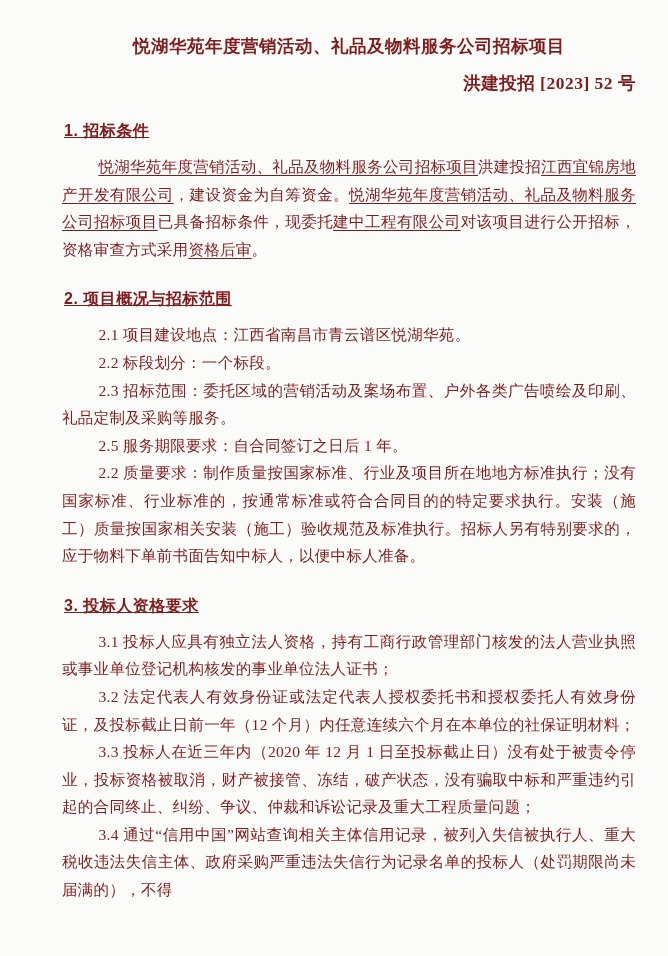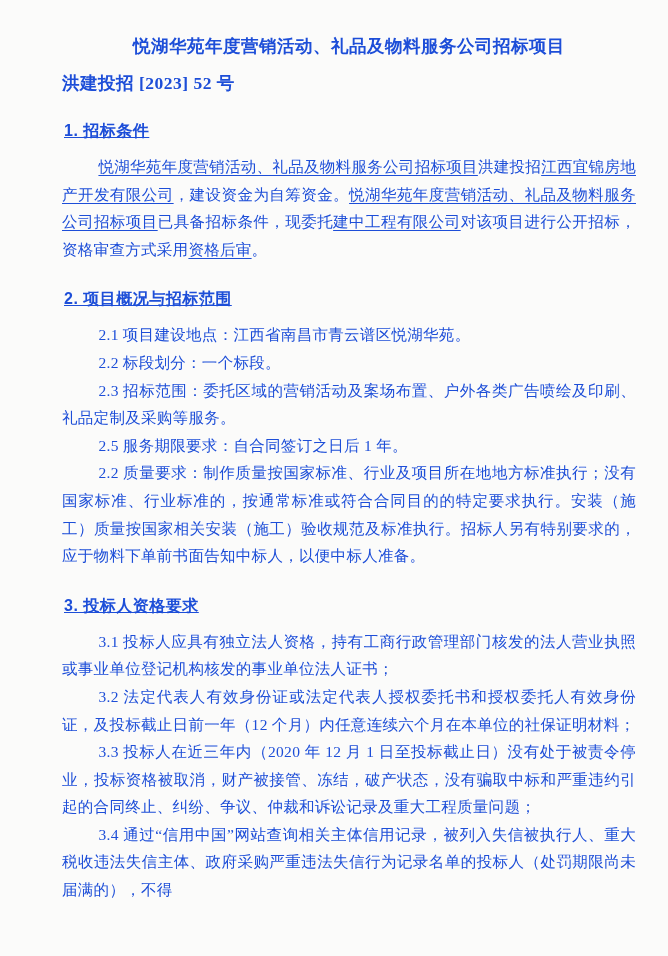--- a/index.html
+++ b/index.html
@@ -6,21 +6,21 @@
     margin: 0;
     padding: 0;
     background: #f4f4f2;
   }
   .page {
     position: relative;
     width: 668px;
     height: 956px;
     margin: 0 auto;
     background: #fbfbfa;
-    color: #1d4ed8;
+    color: #7f1d1d;
     box-sizing: border-box;
     padding: 24px 32px 0 62px;
     overflow: hidden;
     font-family: "Liberation Serif", "DejaVu Serif", serif;
   }
   .doc-title {
     font-family: "Liberation Sans", "DejaVu Sans", sans-serif;
     font-weight: bold;
     font-size: 17.5px;
     line-height: 24px;
@@ -35,21 +35,21 @@
     line-height: 22px;
     text-align: center;
     margin: 27px 0 0 0;
     letter-spacing: 1px;
   }
   .doc-number {
     font-family: "Liberation Serif", "DejaVu Serif", serif;
     font-weight: bold;
     font-size: 17.5px;
     line-height: 24px;
-    text-align: left;
+    text-align: right;
     margin: 13px 0 0 0;
     letter-spacing: 0.5px;
   }
   .section-heading {
     font-family: "Liberation Sans", "DejaVu Sans", sans-serif;
     font-weight: bold;
     font-size: 16px;
     line-height: 21px;
     margin: 25px 0 12px 2px;
     letter-spacing: 0.5px;

